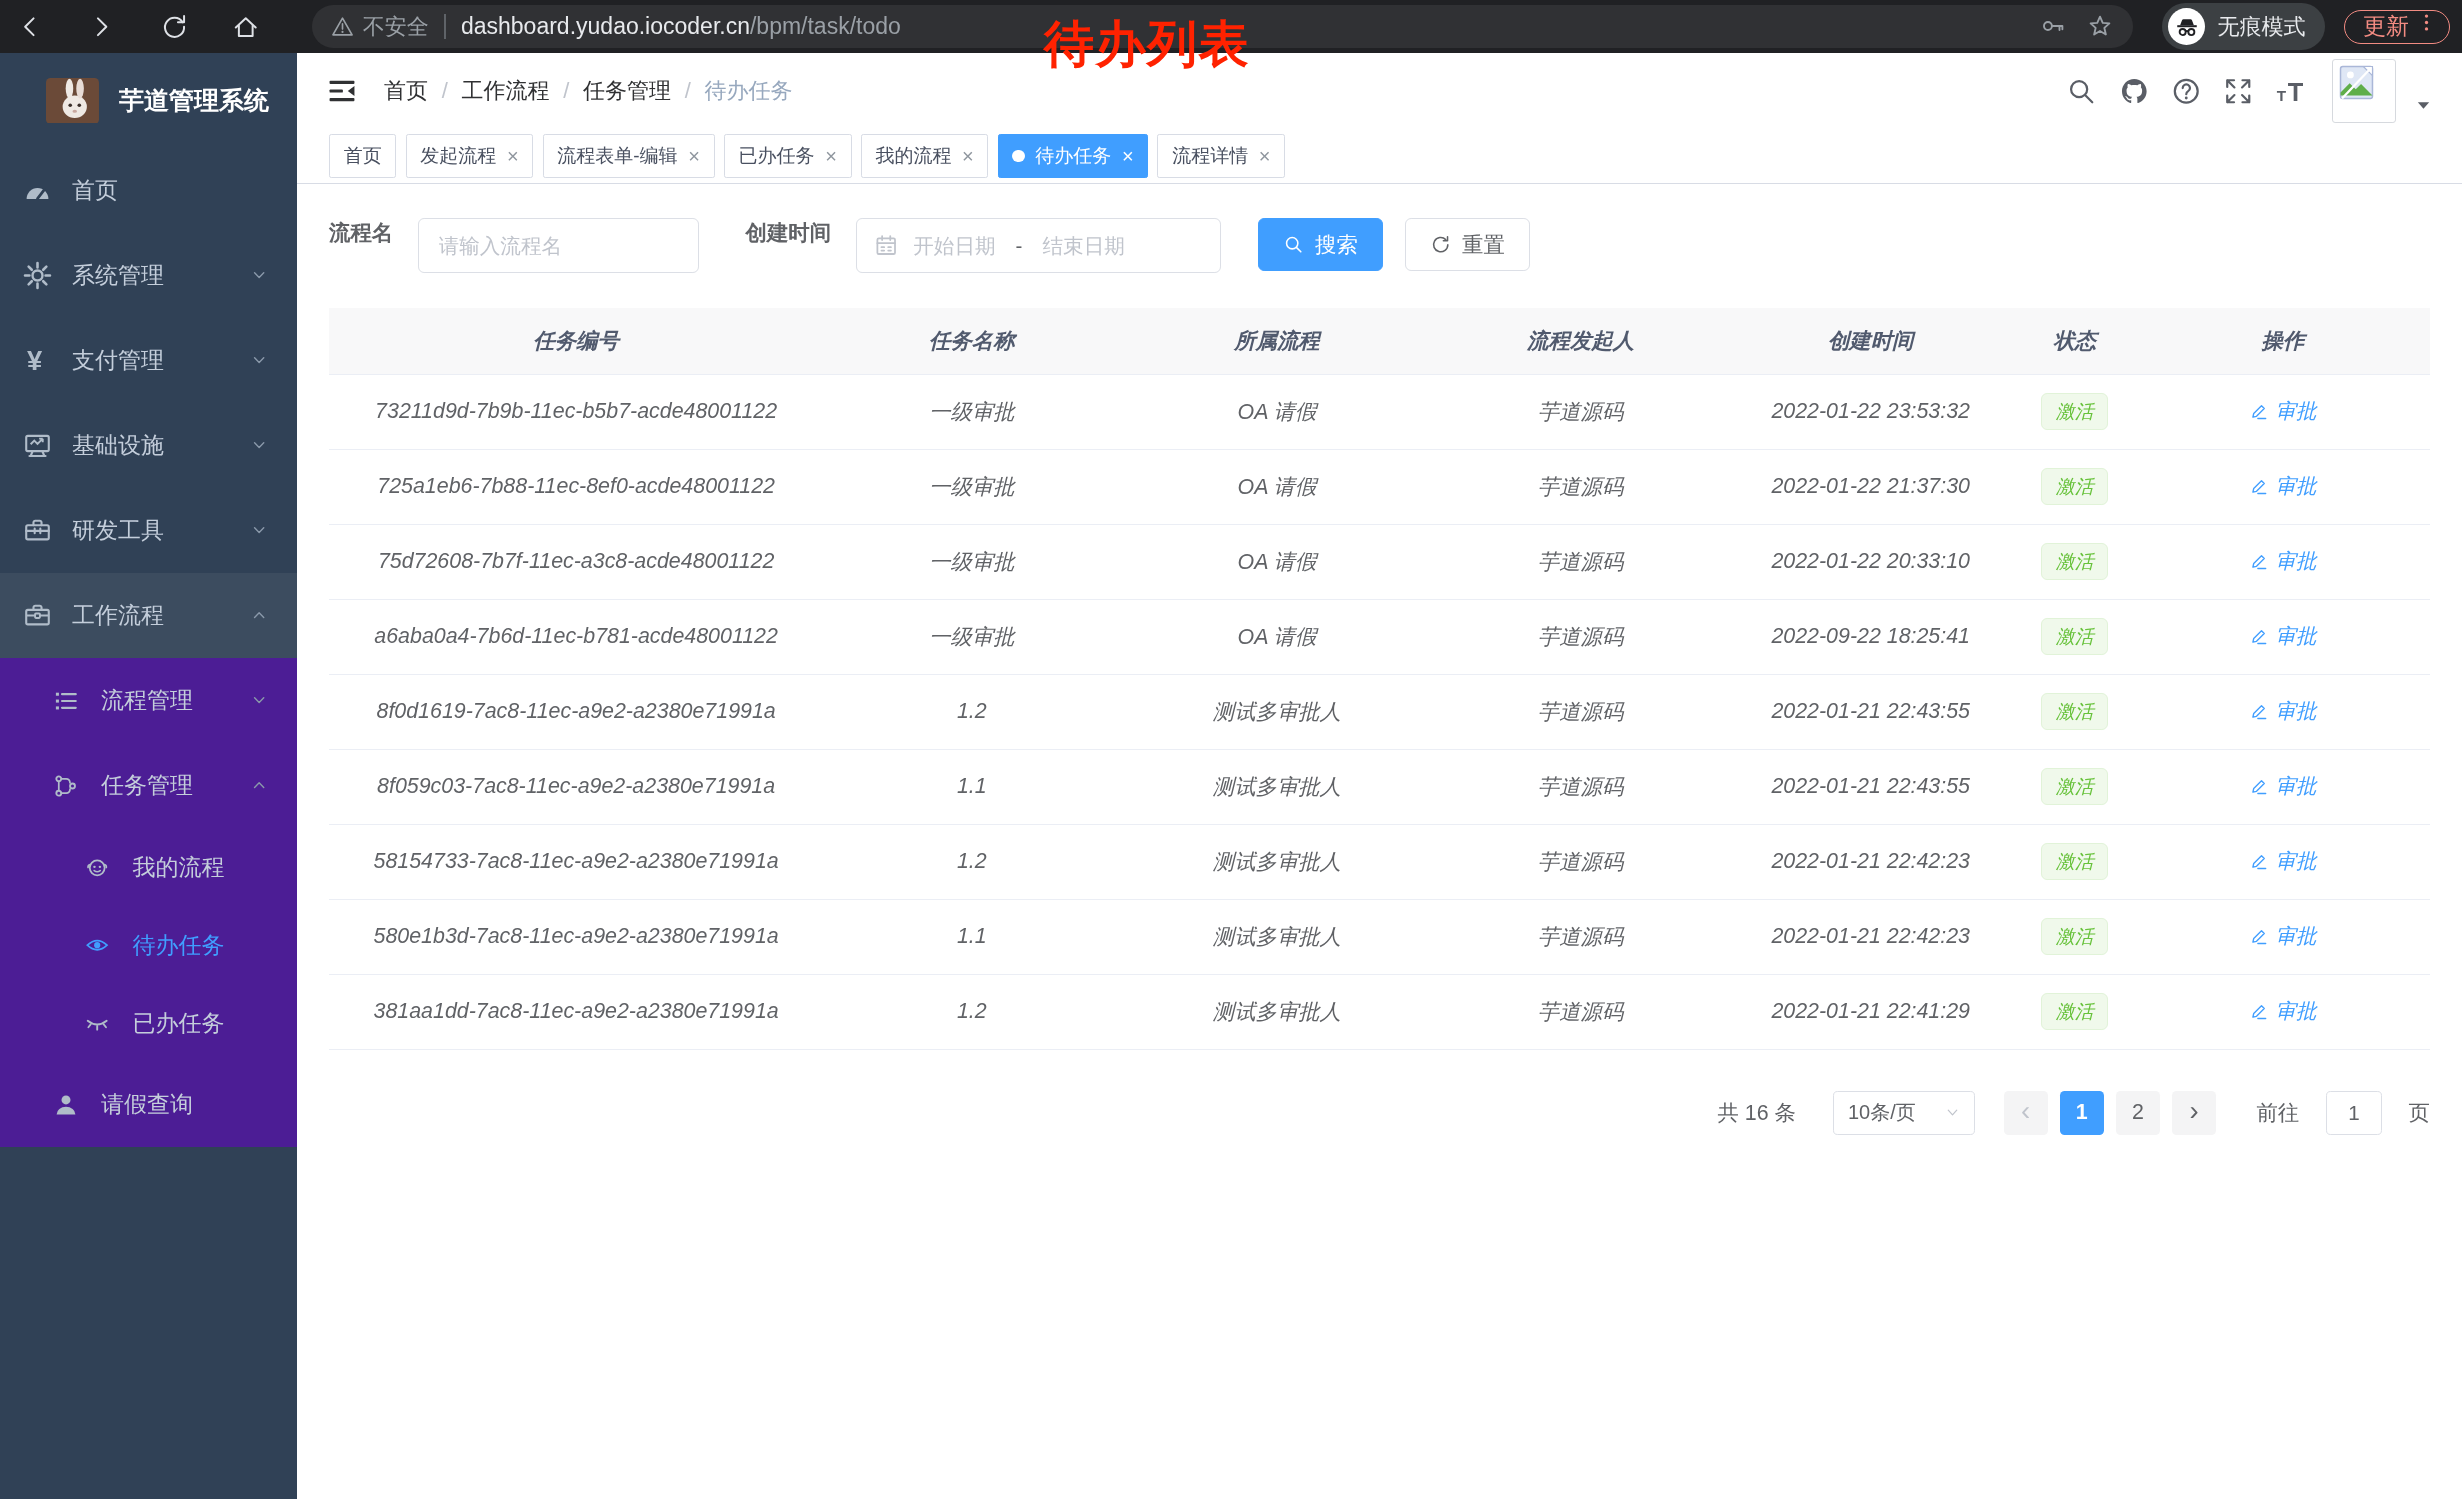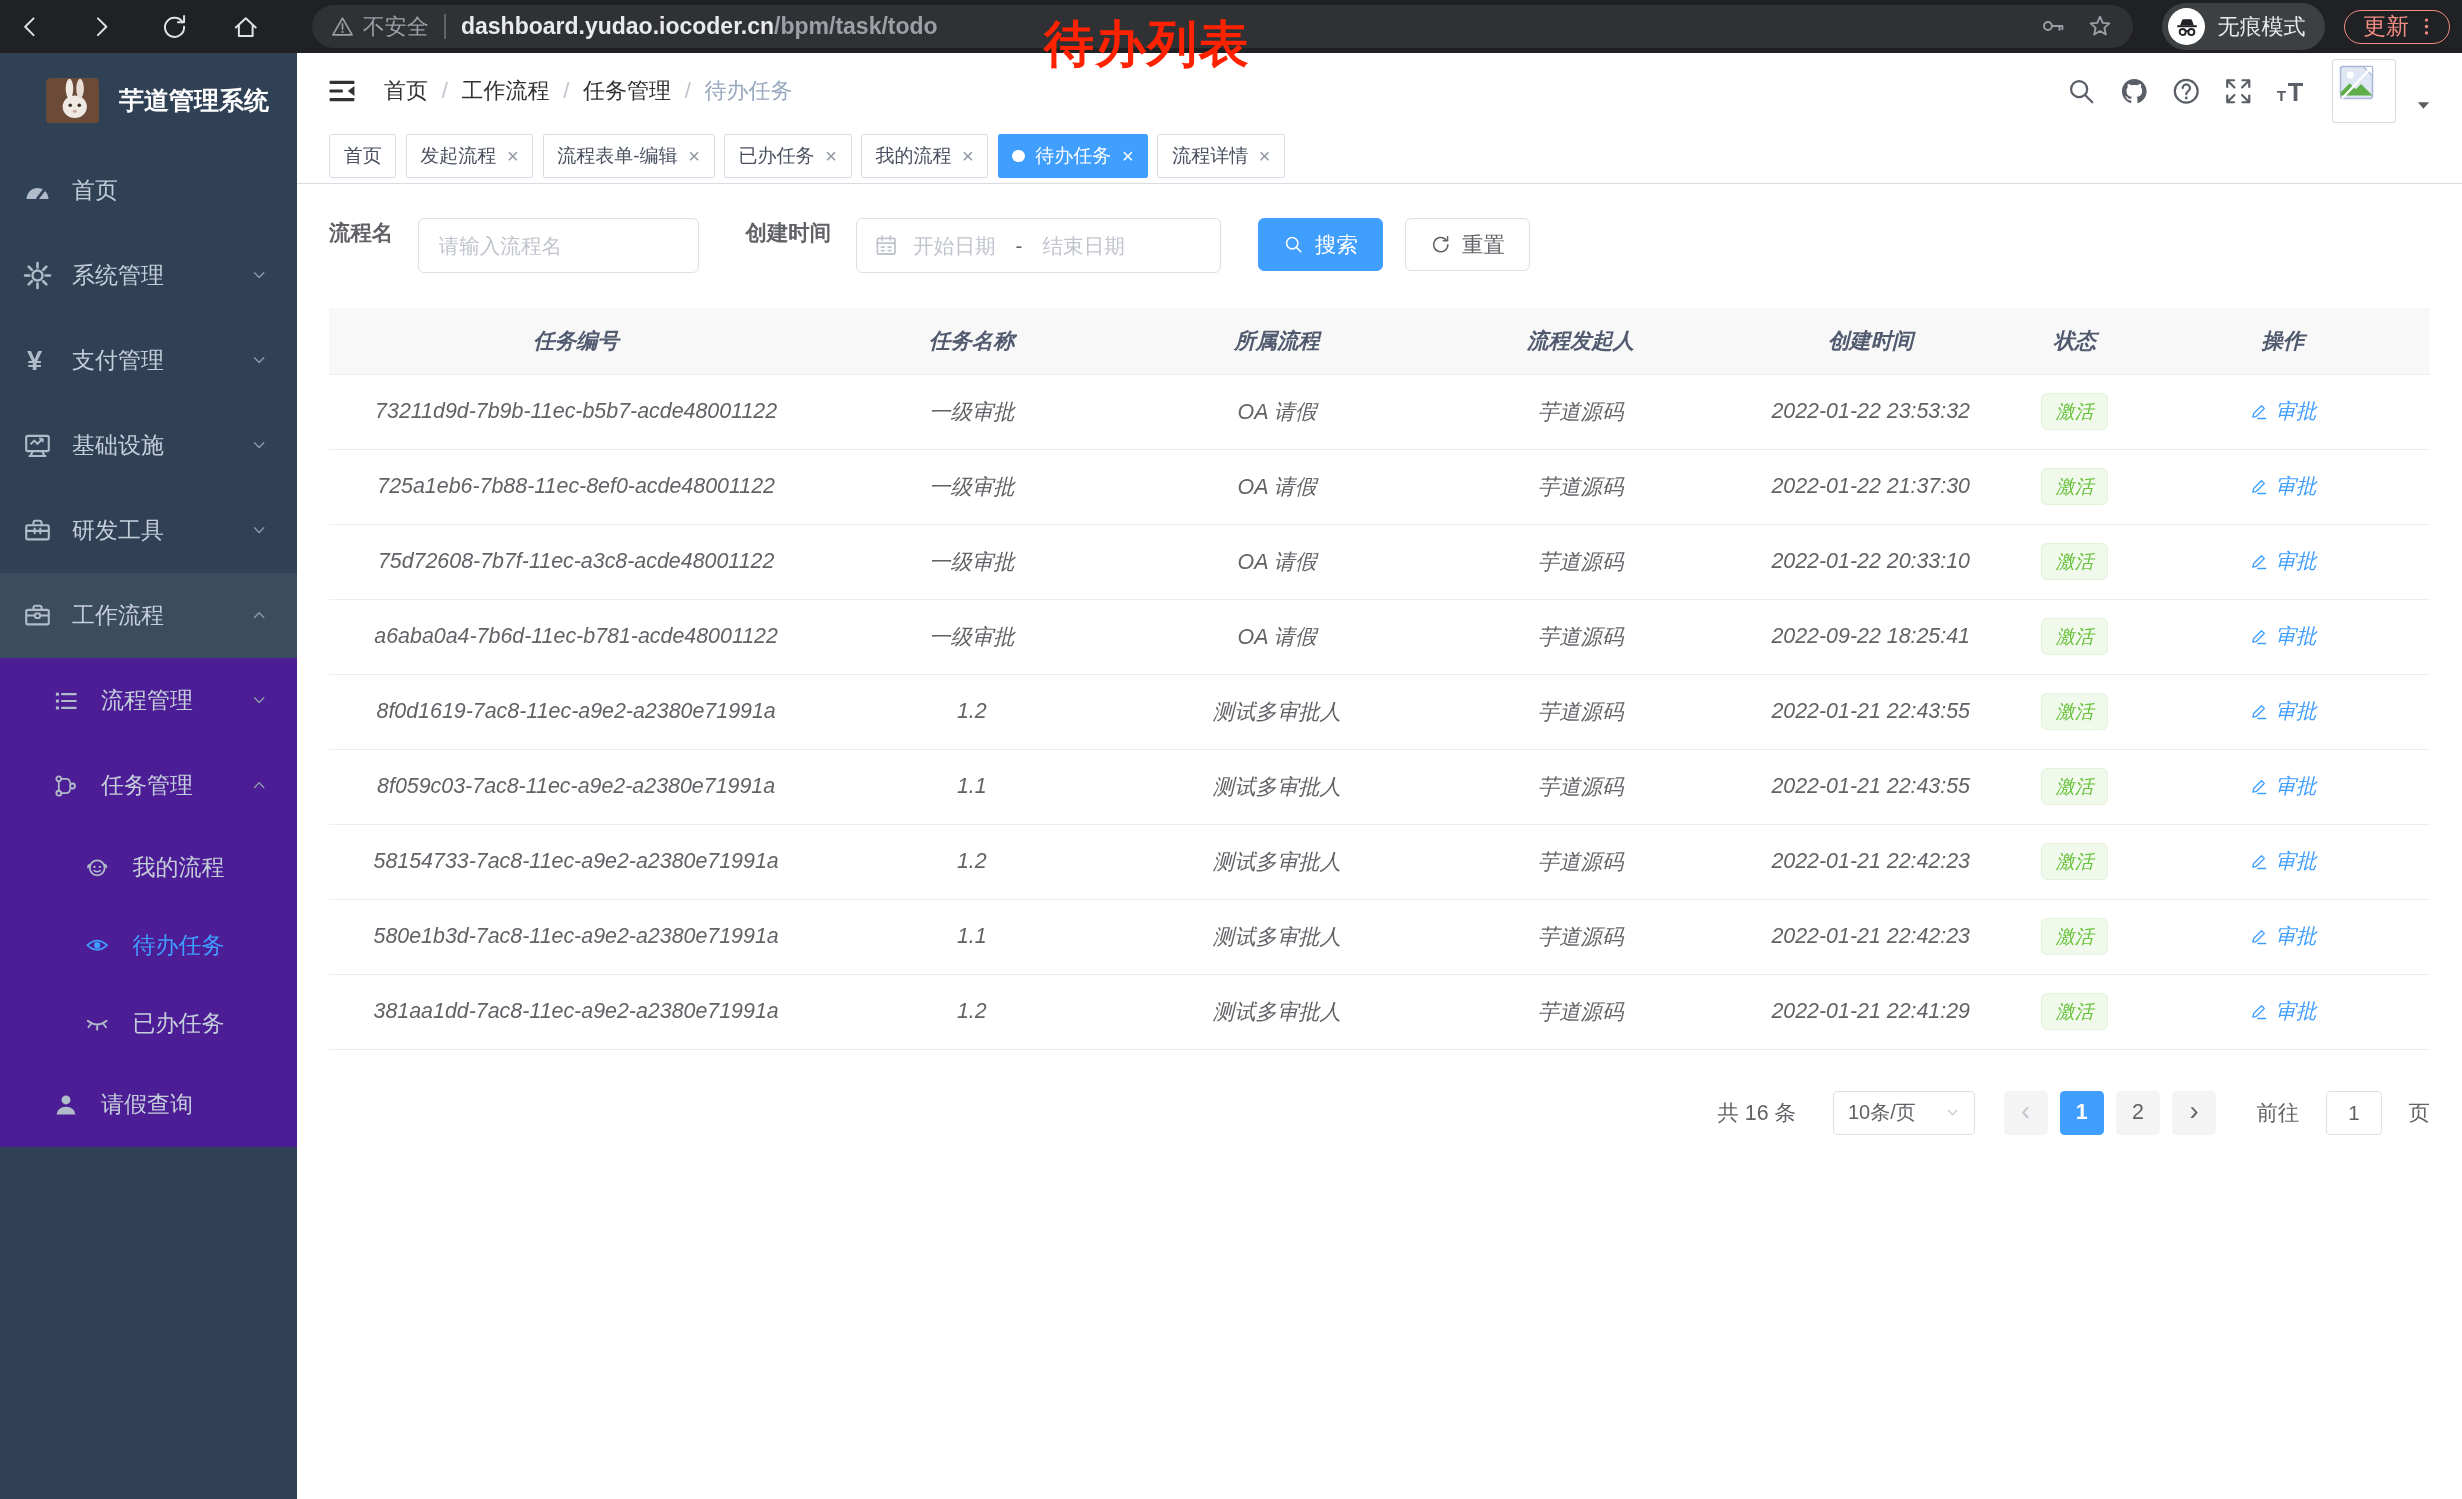--- a/index.html
+++ b/index.html
@@ -10,30 +10,30 @@
   .ic { stroke: currentColor; fill: none; stroke-width: 2.6; stroke-linecap: round; stroke-linejoin: round; }
 
   
   .browser-bar { height: 53px; background: #202124; display: flex; align-items: center; padding: 0 12.2px; position: relative; z-index: 5; }
   .nav-btn { width: 35px; height: 35px; margin-right: 37px; color: #dee1e6; display: flex; align-items: center; justify-content: center; cursor: pointer; }
   .nav-btn svg { width: 27.5px; height: 27.5px; }
   .url-bar { flex: 1; max-width: 1846px; height: 43px; background: #303134; border-radius: 21.4px; display: flex; align-items: center; padding: 0 18.3px; margin-left: 12.2px; color: #9aa0a6; }
   .url-bar .warn svg { width: 23px; height: 23px; }
   .sec-text { font-size: 22px; margin-left: 9.2px; color: #9aa0a6; }
   .url-div { width: 1.5px; height: 24.4px; background: #5f6368; margin: 0 15.3px; }
-  .url-text { font-size: 23px; color: #e8eaed; white-space: nowrap; font-weight: bold; }
+  .url-text { font-size: 23px; color: #e8eaed; white-space: nowrap; }
   .url-text .path { color: #9aa0a6; }
   .url-spacer { flex: 1; }
   .url-ic { width: 27.5px; height: 27.5px; color: #9aa0a6; margin-left: 20px; }
   .url-ic svg { width: 26px; height: 26px; }
   .incog-pill { height: 47px; border-radius: 24px; background: #3c4043; display: flex; align-items: center; padding: 0 20px 0 6.1px; margin-left: 29px; }
   .incog-circle { width: 37px; height: 37px; border-radius: 50%; background: #fff; display: flex; align-items: center; justify-content: center; }
   .incog-circle svg { width: 26px; height: 26px; }
   .incog-label { font-size: 22px; color: #e8eaed; margin-left: 12.2px; white-space: nowrap; }
-  .update-pill { height: 34px; border-radius: 23px; border: 1.5px solid #f28b82; color: #f28b82; display: flex; align-items: center; padding: 0 10.7px 0 18.3px; margin-left: 18.3px; cursor: pointer; }
+  .update-pill { height: 34px; border-radius: 23px; border: 1.5px solid #f28b82; color: #f28b82; display: flex; align-items: flex-start; padding: 0 10.7px 0 18.3px; margin-left: 18.3px; cursor: pointer; }
   .update-label { font-size: 23px; white-space: nowrap; }
   .update-pill svg { width: 23px; height: 23px; margin-left: 6.1px; }
 
   
   .annotation { position: absolute; left: 1044px; top: 10.7px; font-size: 50px; font-weight: 600; color: #ff2200; z-index: 9; letter-spacing: 1.5px; }
 
   
   .app { display: flex; height: 1446px; }
   .sidebar { width: 297px; flex-shrink: 0; background: #304156; color: #c4cedb; }
   .logo-row { height: 95px; display: flex; align-items: center; padding-left: 46px; }

